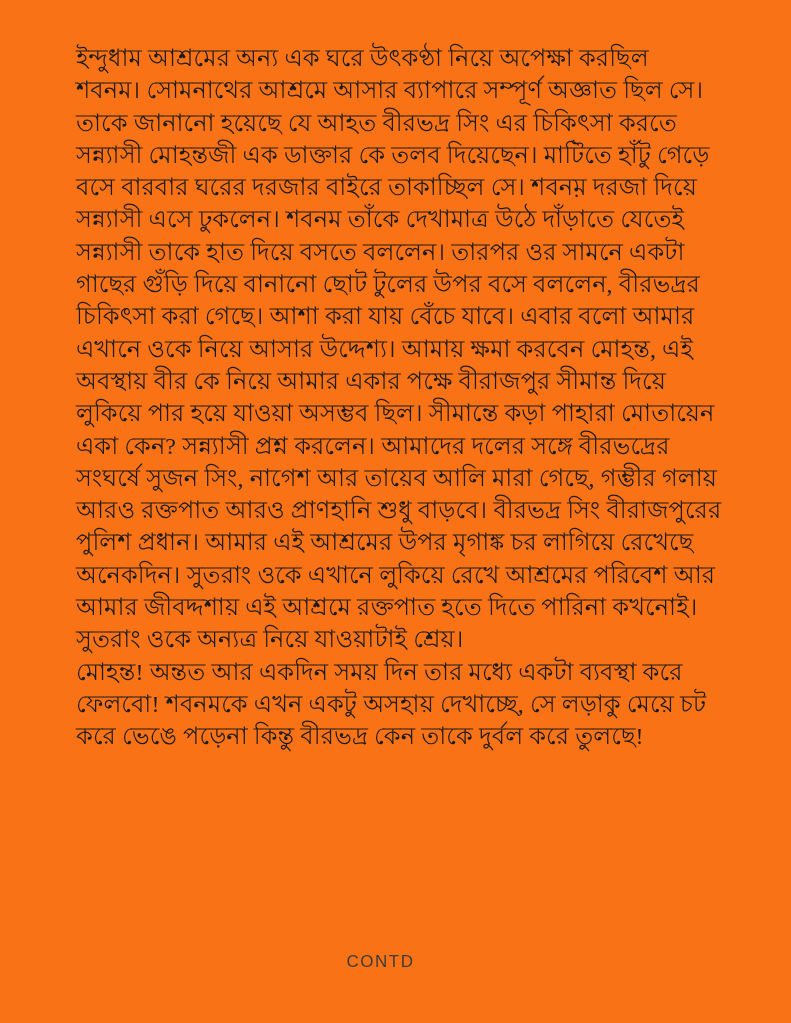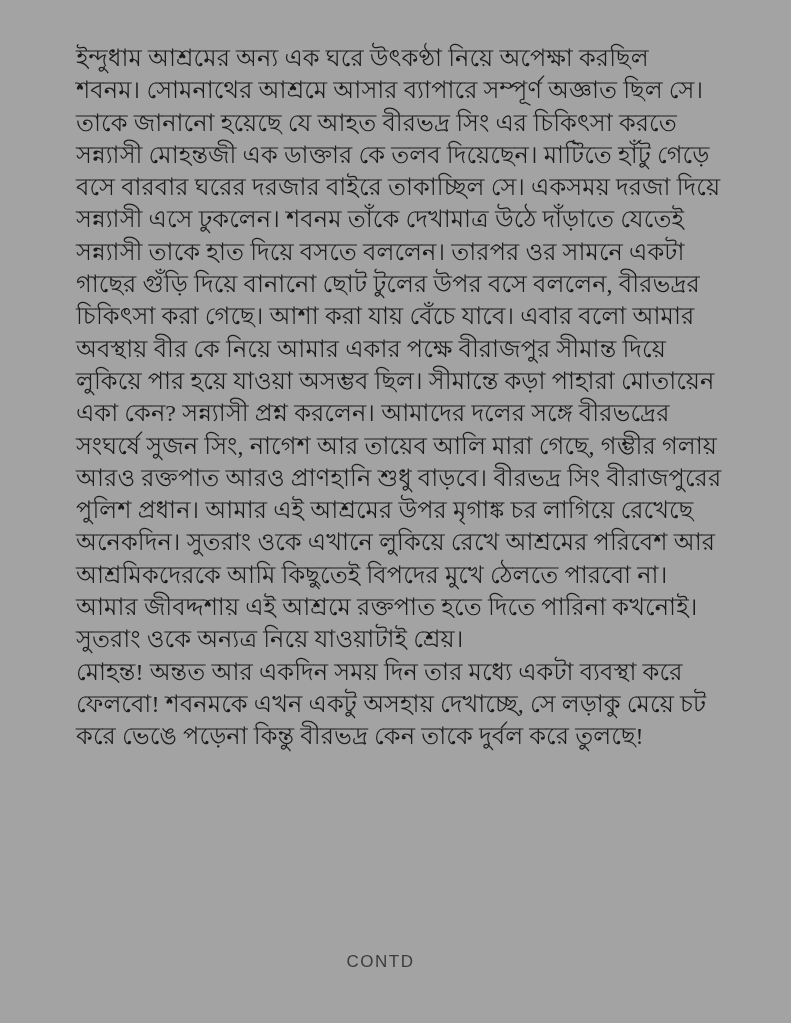--- a/index.html
+++ b/index.html
@@ -10,21 +10,21 @@
   body {
     width: 791px;
     height: 1023px;
     overflow: hidden;
     font-family: "Liberation Sans", sans-serif;
   }
   .page {
     box-sizing: border-box;
     width: 791px;
     height: 1023px;
-    background: #a3a3a3;
+    background: #f97316;
     padding: 42px 58px 0 76px;
     overflow: hidden;
     position: relative;
   }
   .text-block {
     width: 100%;
   }
   .line {
     font-family: "Liberation Serif", "DejaVu Sans", serif;
     font-size: 24px;
@@ -50,33 +50,33 @@
 </style>
 </head>
 <body>
 
 <div class="page">
   <div class="text-block">
     <div class="line">ইন্দুধাম আশ্রমের অন্য এক ঘরে উৎকণ্ঠা নিয়ে অপেক্ষা করছিল</div>
     <div class="line">শবনম। সোমনাথের আশ্রমে আসার ব্যাপারে সম্পূর্ণ অজ্ঞাত ছিল সে।</div>
     <div class="line">তাকে জানানো হয়েছে যে আহত  বীরভদ্র সিং এর চিকিৎসা করতে</div>
     <div class="line">সন্ন্যাসী মোহন্তজী এক ডাক্তার কে তলব দিয়েছেন। মাটিতে হাঁটু গেড়ে</div>
-    <div class="line">বসে বারবার ঘরের দরজার বাইরে তাকাচ্ছিল সে। একসময় দরজা দিয়ে</div>
+    <div class="line">বসে বারবার ঘরের দরজার বাইরে তাকাচ্ছিল সে। শবনম় দরজা দিয়ে</div>
     <div class="line">সন্ন্যাসী এসে ঢুকলেন। শবনম তাঁকে দেখামাত্র উঠে দাঁড়াতে যেতেই</div>
     <div class="line">সন্ন্যাসী তাকে হাত দিয়ে বসতে বললেন। তারপর ওর সামনে একটা</div>
     <div class="line">গাছের গুঁড়ি দিয়ে বানানো ছোট টুলের উপর বসে বললেন, বীরভদ্রর</div>
     <div class="line">চিকিৎসা করা গেছে। আশা করা যায় বেঁচে যাবে। এবার বলো আমার</div>
+    <div class="line">এখানে ওকে নিয়ে আসার উদ্দেশ্য। আমায় ক্ষমা করবেন মোহন্ত, এই</div>
     <div class="line">অবস্থায় বীর কে নিয়ে আমার একার পক্ষে বীরাজপুর সীমান্ত দিয়ে</div>
     <div class="line">লুকিয়ে পার হয়ে যাওয়া অসম্ভব ছিল। সীমান্তে কড়া পাহারা মোতায়েন</div>
     <div class="line">একা কেন? সন্ন্যাসী প্রশ্ন করলেন। আমাদের দলের সঙ্গে বীরভদ্রের</div>
     <div class="line">সংঘর্ষে সুজন সিং, নাগেশ আর তায়েব আলি মারা গেছে, গম্ভীর গলায়</div>
     <div class="line">আরও রক্তপাত আরও প্রাণহানি শুধু বাড়বে। বীরভদ্র সিং বীরাজপুরের</div>
     <div class="line">পুলিশ প্রধান। আমার এই আশ্রমের উপর মৃগাঙ্ক চর লাগিয়ে রেখেছে</div>
     <div class="line">অনেকদিন। সুতরাং ওকে এখানে লুকিয়ে রেখে আশ্রমের পরিবেশ আর</div>
-    <div class="line">আশ্রমিকদেরকে আমি কিছুতেই বিপদের মুখে ঠেলতে পারবো না।</div>
     <div class="line">আমার জীবদ্দশায় এই আশ্রমে রক্তপাত হতে দিতে পারিনা কখনোই।</div>
     <div class="line">সুতরাং ওকে অন্যত্র নিয়ে যাওয়াটাই শ্রেয়।</div>
     <div class="line">মোহন্ত! অন্তত আর একদিন সময় দিন তার মধ্যে একটা ব্যবস্থা করে</div>
     <div class="line">ফেলবো! শবনমকে এখন একটু অসহায় দেখাচ্ছে, সে লড়াকু মেয়ে চট</div>
     <div class="line">করে ভেঙে পড়েনা কিন্তু বীরভদ্র কেন তাকে দুর্বল করে তুলছে!</div>
   </div>
 
   <div class="footer">
     <span class="footer-label">CONTD</span>
   </div>

